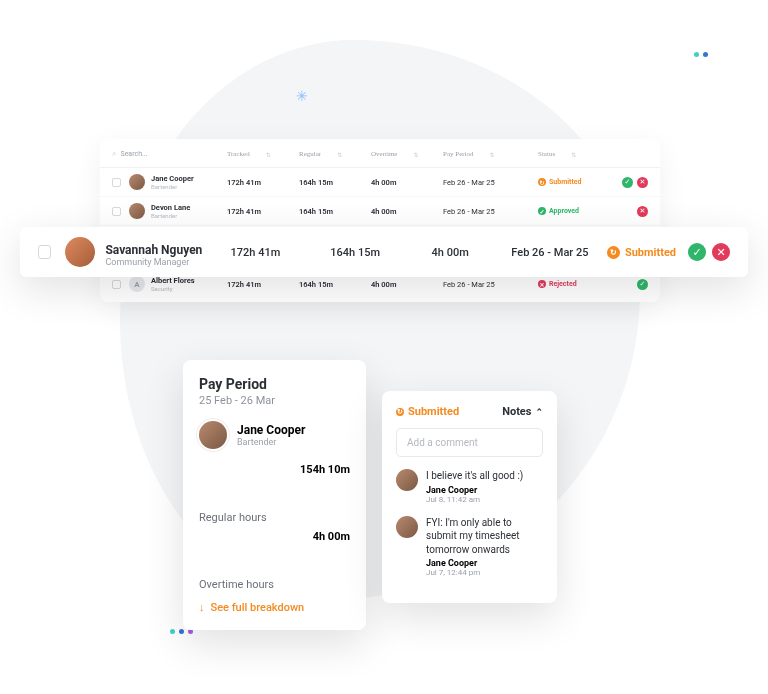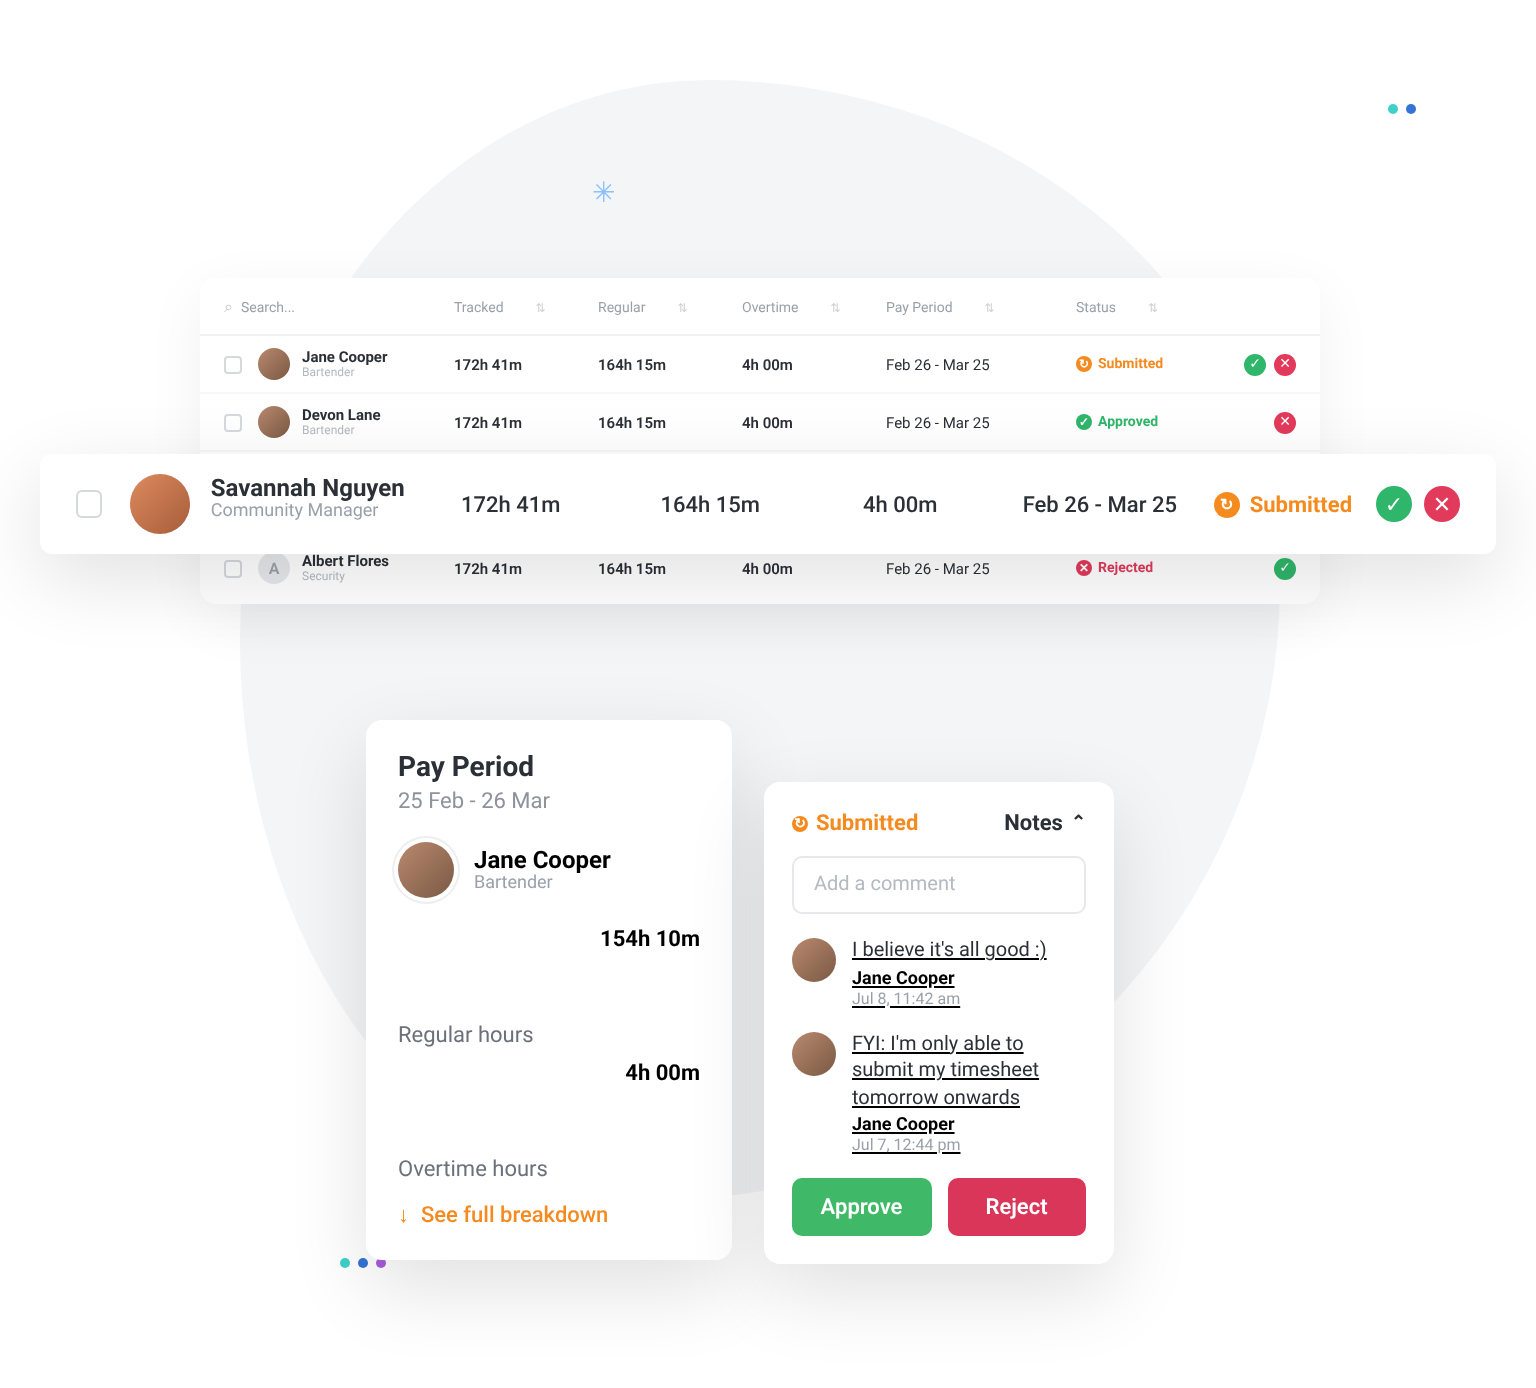--- a/index.html
+++ b/index.html
@@ -49,21 +49,21 @@
   .table-header {
     display: flex;
     align-items: center;
     font-size: 7px;
     color: #9aa0aa;
     padding: 10px 12px 8px;
     border-bottom: 1px solid #f0f1f3;
   }
   .search-wrap { display: flex; align-items: center; gap: 4px; width: 115px; }
   .search-icon { color: #c5c8ce; font-size: 8px; }
-  .col-h { display: flex; align-items: center; gap: 16px; }
+  .col-h { display: flex; align-items: center; gap: 16px; font-family: Liberation Serif, serif; }
   .sort-icon { font-size: 6px; opacity: .5; }
   .col-tracked { width: 72px; }
   .col-regular { width: 72px; }
   .col-overtime { width: 72px; }
   .col-period { width: 95px; }
   .col-status { width: 60px; }
 
   .table-row {
     display: flex;
     align-items: center;
@@ -123,21 +123,21 @@
     background: linear-gradient(135deg,#de8a5e,#a55d3a);
     margin-right:10px;
     box-shadow:0 0 0 2px #fff;
   }
   .float-row .emp-name-lg { font-weight:700;font-size:12px; }
   .float-row .emp-role-lg { font-size:9px;color:#9aa0aa; }
   .float-row .fcol { text-align:center;font-weight:500; }
   .float-row .status-pill { font-size:11px; }
   .float-row .status-dot { width:13px;height:13px;font-size:8px; }
   .float-row .act-btn { width:18px;height:18px;font-size:11px; }
-  .fcol-emp { width:150px; display:flex;align-items:flex-start; }
+  .fcol-emp { width:150px; display:flex;align-items:flex-end; }
   .fc-tr { width:100px; }
   .fc-re { width:110px; }
   .fc-ov { width:90px; }
   .fc-pp { width:120px; }
 
   
   .pay-card {
     position: absolute;
     top: 360px;
     left: 183px;
@@ -170,21 +170,21 @@
     box-shadow:0 14px 40px rgba(0,0,0,0.12);
     padding:14px 14px 14px;
     z-index:4;
   }
   .notes-head { display:flex;justify-content:space-between;align-items:center;margin-bottom:10px;font-size:11px; }
   .notes-head .st { color:#f58a1f;font-weight:700;display:flex;align-items:center;gap:4px; }
   .notes-head .tab { font-weight:700;color:#2b2f36;display:flex;align-items:center;gap:4px; }
   .comment-input {
     border:1px solid #e6e8eb;border-radius:5px;padding:8px 10px;font-size:10px;color:#b5b9c0;margin-bottom:12px;
   }
-  .note-item { display:flex;gap:8px;margin-bottom:12px;text-decoration:underline; }
+  .note-item { display:flex;gap:8px;margin-bottom:12px; }
   .note-item .av { width:22px;height:22px;border-radius:50%;background:linear-gradient(135deg,#b98a6e,#7a5844);flex-shrink:0; }
   .note-item .msg { font-size:10px;color:#2b2f36;line-height:1.35; }
   .note-item .by { font-size:9px;font-weight:700;margin-top:2px; }
   .note-item .ts { font-size:8px;color:#9aa0aa; }
   .btn-row { display:flex;gap:8px;margin-top:4px; }
   .btn {
     flex:1;border:none;border-radius:5px;padding:8px 0;font-size:11px;font-weight:600;color:#fff;text-align:center;
   }
   .btn-approve { background:#3fb968; }
   .btn-reject  { background:#d9365a; }
@@ -373,17 +373,13 @@
 
   <div class="note-item">
     <div class="av"></div>
     <div>
       <div class="msg">FYI: I'm only able to submit my timesheet tomorrow onwards</div>
       <div class="by">Jane Cooper</div>
       <div class="ts">Jul 7, 12:44 pm</div>
     </div>
   </div>
 
-  <div class="btn-row">
-    <div class="btn btn-approve">Approve</div>
-    <div class="btn btn-reject">Reject</div>
-  </div>
 </div>
 
 </body></html>

